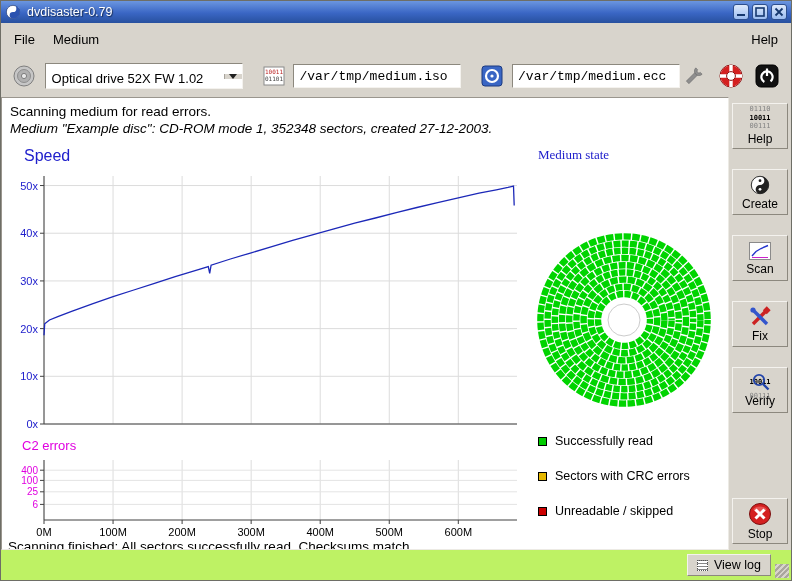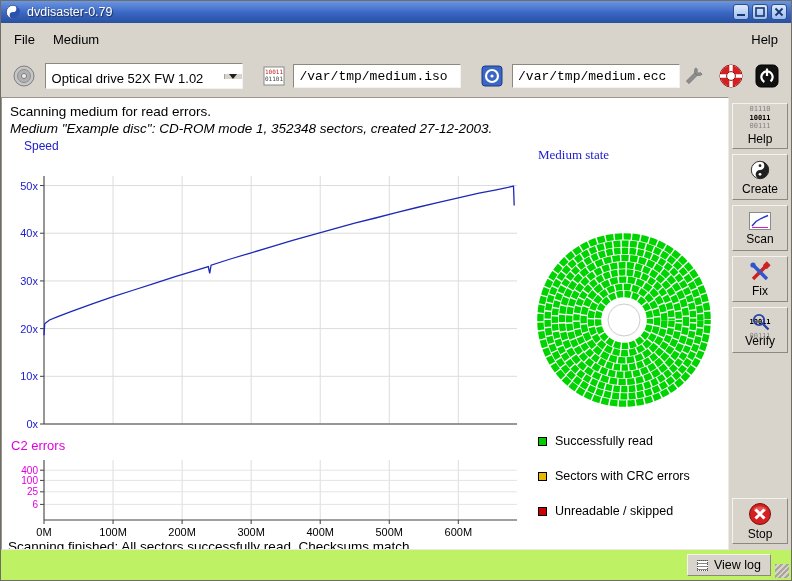--- a/index.html
+++ b/index.html
@@ -33,33 +33,33 @@
                 padding:0 5px; font-family:Liberation Mono, monospace; font-size:13px; background:#fff; }
   .flat-btn { width:30px; height:30px; background:transparent; border:none; display:flex; align-items:center; justify-content:center; }
   .push-right { margin-left:auto; }
 
   
   .content { flex:1; display:flex; min-height:0; }
   .main { flex:1; position:relative; background:#fff; border:1px solid; border-color:#9a968e #eceae4 #eceae4 #9a968e; overflow:hidden; }
   .abs { position:absolute; white-space:nowrap; }
   .stat1 { left:8px; top:6px; font-size:13.5px; }
   .stat2 { left:8px; top:23px; font-size:13.5px; font-style:italic; }
-  .speed-title { left:22px; top:41px; font-size:12px; }
-  .c2-title { left:9px; top:340px; font-size:13px;text-align:center; }
+  .speed-title { left:22px; top:49px; font-size:16px; }
+  .c2-title { left:20px; top:340px; font-size:13px;text-align:center; }
   .medium-title { left:536px; top:49px; font-size:13px;font-family:Liberation Serif, serif; }
   .finished { left:6px; top:441px; font-size:13.5px; }
   #speed-svg { position:absolute; left:4px; top:68px; }
   #c2-svg { position:absolute; left:4px; top:356px; }
   #disc-svg { position:absolute; left:530px; top:130px; }
   .legend { position:absolute; left:536px; top:336px; display:flex; flex-direction:column; gap:21px; }
   .legend-item { display:flex; align-items:center; gap:8px; font-size:12.5px; }
   .swatch { width:9px; height:9px; border:1px solid #000; flex:0 0 auto; }
 
   
-  .sidebar { width:62px; flex:0 0 auto; display:flex; flex-direction:column; align-items:center; padding:6px 1px; gap:5px; background:#d8d4cc; }
+  .sidebar { width:62px; flex:0 0 auto; display:flex; flex-direction:column; align-items:center; padding:6px 1px; gap:20px; background:#d8d4cc; }
   .tool-btn { width:56px; height:46px; background:#d8d4cc; border:1px solid; border-color:#f4f2ee #8c887e #8c887e #f4f2ee;
               display:flex; flex-direction:column; align-items:center; justify-content:center; gap:1px; font-size:12px; }
   .side-spacer { flex:1; }
   .bin { font-family:"DejaVu Sans Mono",monospace; font-size:7px; line-height:7.5px; color:#848484; letter-spacing:0; }
   .bin-mid { color:#000; font-weight:bold; }
   .verify-ic { position:relative; width:30px; height:20px; text-align:center; }
   .verify-ic svg { position:absolute; left:6px; top:-1px; }
 
   
   .bottombar { height:30px; flex:0 0 auto; display:flex; align-items:center; padding:0 20px 0 0; background:#bef264; position:relative; }

